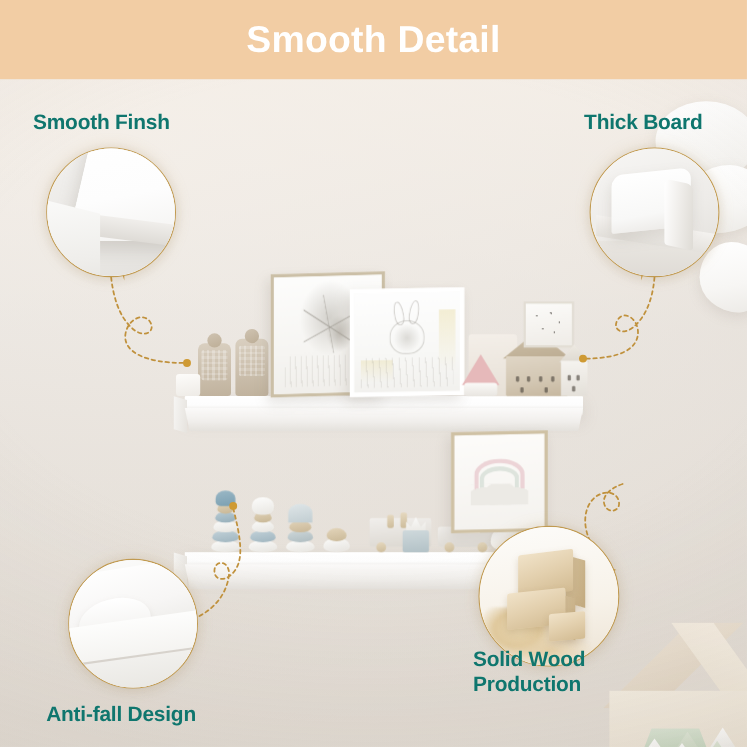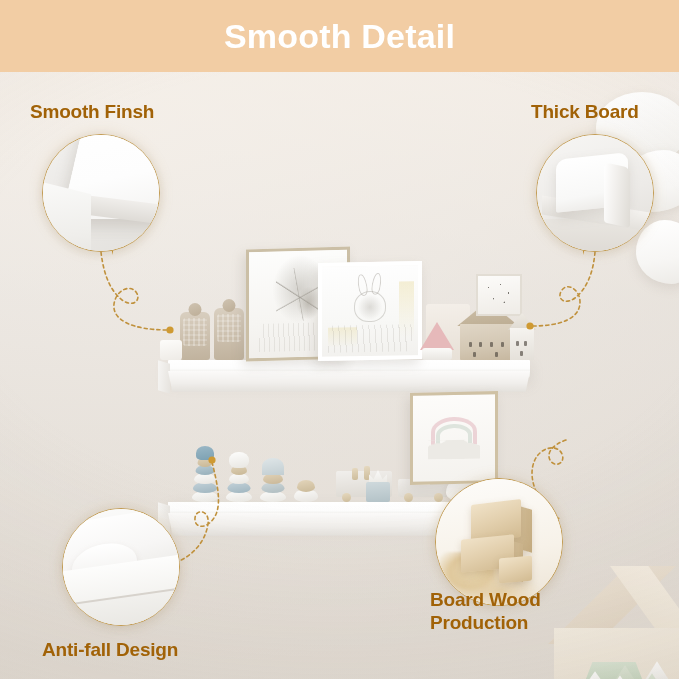--- a/index.html
+++ b/index.html
@@ -41,21 +41,21 @@
   .header-title {
     font-size:34px; font-weight:700; color:#ffffff;
     letter-spacing:.2px;
     text-align:center;
     line-height:1;
   }
 
   
   .label {
     position:absolute;
-    font-size:19px; font-weight:700; color:#a16207;
+    font-size:19px; font-weight:700; color:#0f766e;
     line-height:1.22; white-space:pre-line;
     letter-spacing:-.2px;
   }
   .label-smooth   { left:30px;  top:100px; }
   .label-thick    { left:531px; top:100px; }
   .label-antifall { left:42px;  top:638px; }
   .label-solid    { left:430px; top:588px; }
 
   
   .circle {
@@ -712,16 +712,16 @@
         <div class="c4-blk c4-b1"></div>
       <div class="c4-blk c4-b2s"></div>
         <div class="c4-blk c4-b2"></div>
       <div class="c4-blk c4-b3"></div>
     </div>
   </div>
 
   <div class="label label-smooth">Smooth Finsh</div>
   <div class="label label-thick">Thick Board</div>
   <div class="label label-antifall">Anti-fall Design</div>
-  <div class="label label-solid">Board Wood
+  <div class="label label-solid">Solid Wood
 Production</div>
 
 </div>
 
 </body></html>

